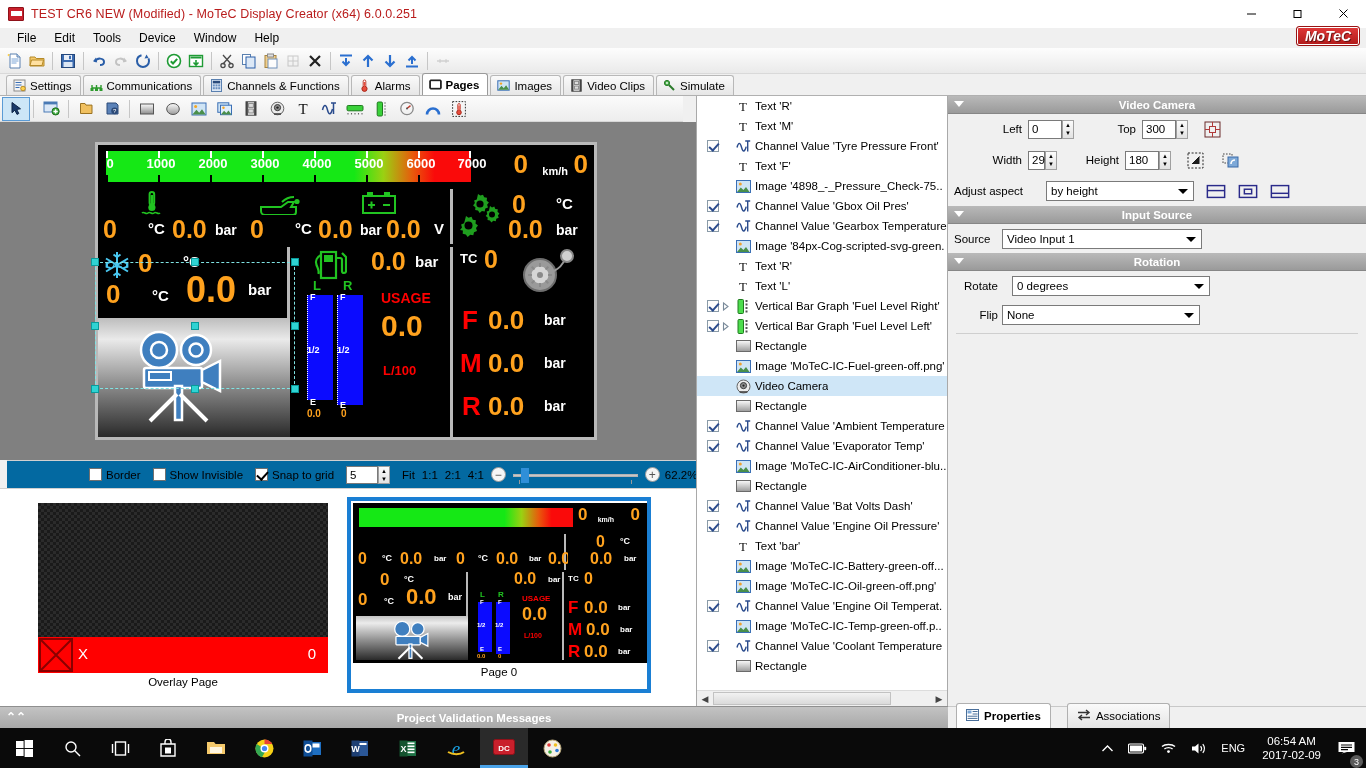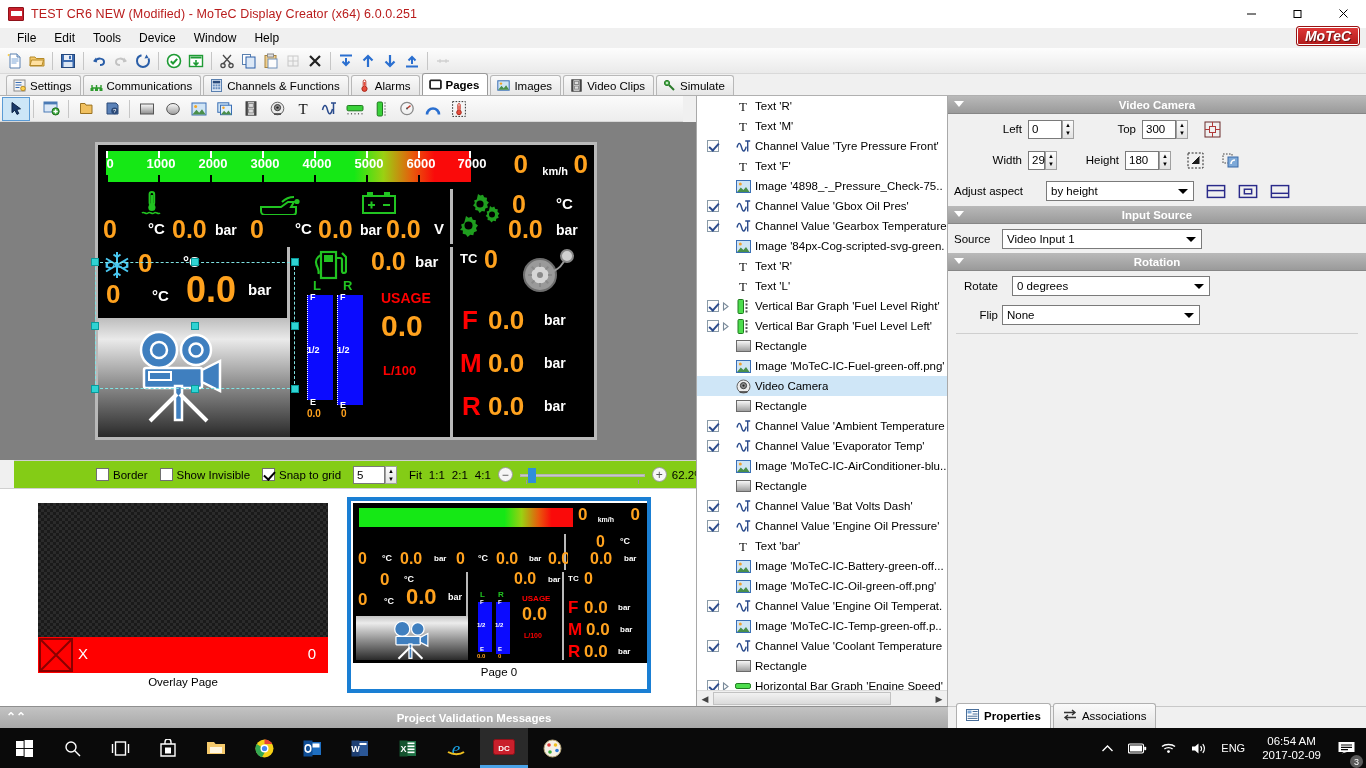--- a/index.html
+++ b/index.html
@@ -142,22 +142,22 @@
   .selbox b {
     position:absolute; width:8px; height:8px; background:#2fd3d3; border:1px solid #0a9a9a;
   }
 
   
   .fbar { position:absolute; width:26px; background:#0b0bff; border-left:1px dotted #fff; }
   .fblabel { position:absolute; color:#fff; font-size:9px; font-weight:bold;}
 
   
   .canvasbar {
-    position:absolute; left:14px; top:460px; width:696px; height:28px;
-    background:#84cc16; display:flex; align-items:center;
+    position:absolute; left:7px; top:460px; width:696px; height:28px;
+    background:#0369a1; display:flex; align-items:center;
     border-top:1px solid #d0d0d0;
   }
   .cb-item { display:flex; align-items:center; gap:4px; font-size:11.5px; margin-right:12px;}
   .chk { width:13px; height:13px; border:1px solid #707070; background:#fff; position:relative; display:inline-block;}
   .chk.on:after {
     content:""; position:absolute; left:3px; top:0px; width:5px; height:9px;
     border:solid #000; border-width:0 2px 2px 0; transform:rotate(42deg);
   }
   .numbox { width:32px; height:18px; border:1px solid #7a7a7a; background:#fff; font-size:11.5px;
             padding-left:3px; display:flex; align-items:center;}
@@ -238,21 +238,21 @@
   .picon { width:20px; height:20px; display:flex; align-items:center; justify-content:center;}
 
   
   .proptabs {
     position:absolute; left:948px; top:706px; width:418px; height:22px;
     background:#f0f0f0; display:flex; align-items:flex-end; padding-left:8px;
     border-top:1px solid #c8c8c8;
   }
   .ptab { height:20px; display:flex; align-items:center; gap:5px; padding:12px 9px;
           font-size:11.5px; border:1px solid #b0b0b0; border-bottom:none;
-          background:linear-gradient(#fafafa,#e4e4e4); margin-right:2px; border-radius:3px 3px 0 0;}
+          background:linear-gradient(#fafafa,#e4e4e4); margin-right:16px; border-radius:3px 3px 0 0;}
   .ptab.active { background:#fff; font-weight:bold; height:21px; }
 
   
   .valbar {
     position:absolute; left:0; top:706px; width:948px; height:22px;
     background:linear-gradient(#c3c3c3,#a8a8a8); display:flex; align-items:center;
     justify-content:center; color:#fff; font-size:11.5px; font-weight:bold;
     border-top:1px solid #8f8f8f;
   }
   .valbar .chev { position:absolute; left:6px; top:3px; color:#fff; font-size:12px;}
@@ -1340,34 +1340,20 @@
                 <linearGradient id="tg" x1="0" y1="0" x2="0" y2="1">
                   <stop offset="0" stop-color="#fbfbfb"></stop>
                   <stop offset="1" stop-color="#9a9a9a"></stop>
                 </linearGradient>
               </defs>
               <rect x="0.5" y="0.5" width="14" height="11" fill="url(#tg)" stroke="#6a6a6a"></rect>
             </svg>
           </span>
           <span class="tlabel">Rectangle</span>
         </div>
-        <div class="trow">
-          <span class="tchk on"></span>
-          <span class="texp">
-            <svg width="8" height="9" viewBox="0 0 8 9">
-              <path d="M1.5 1L6 4.5 1.5 8z" fill="none" stroke="#7a8a9a" stroke-width="1.1"></path>
-            </svg>
-          </span>
-          <span class="ticon">
-            <svg width="16" height="12" viewBox="0 0 16 12">
-              <rect x="0.5" y="3.5" width="15" height="5" rx="1.6" fill="#4ddd4d" stroke="#1f7a1f"></rect>
-            </svg>
-          </span>
-          <span class="tlabel">Horizontal Bar Graph 'Engine Speed'</span>
-        </div>
       </div>
     <div class="hscroll">
       <div class="arr">◀</div>
       <div class="bar" style="width:178px;margin-left:0;"></div>
       <div style="flex:1"></div>
       <div class="arr">▶</div>
     </div>
   </div>
 
   <div class="proppanel">

